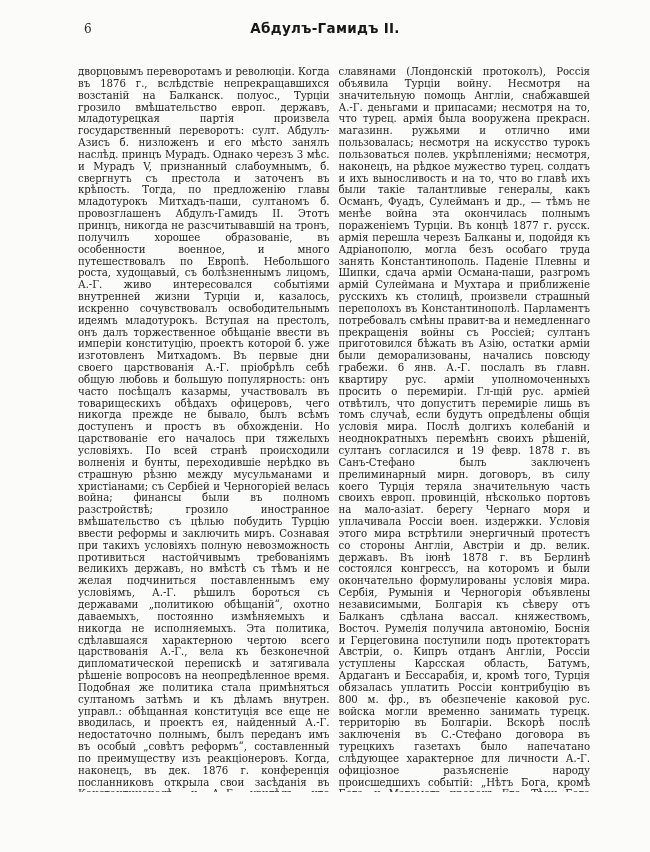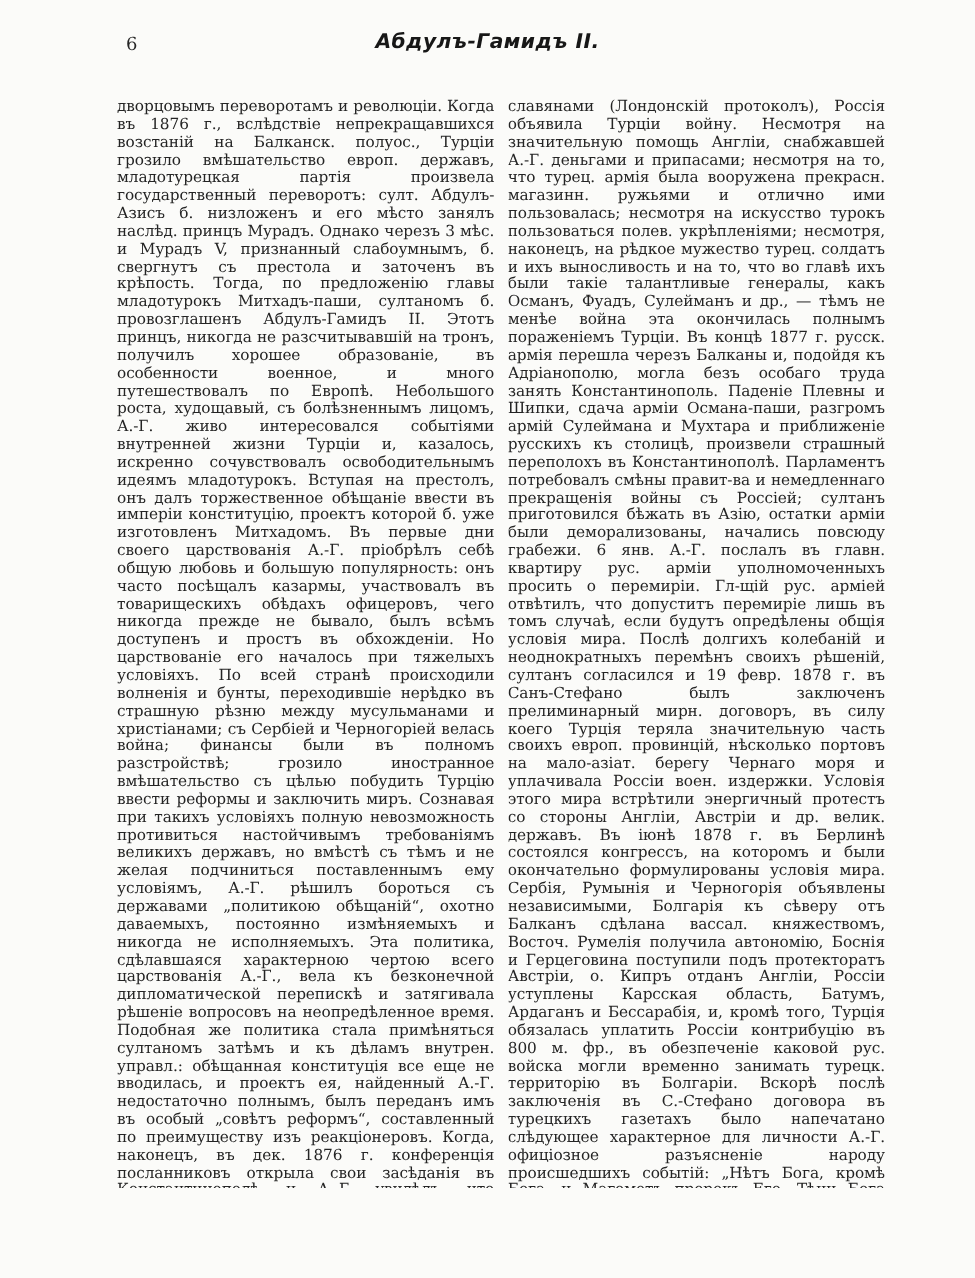--- a/index.html
+++ b/index.html
@@ -36,21 +36,20 @@
     position: absolute;
     left: 0;
     width: 650px;
     text-align: center;
     top: 0;
     font-family: "DejaVu Sans", "Liberation Sans", sans-serif;
     font-weight: bold;
     font-size: 13.5px;
     letter-spacing: 0.3px;
     color: #171717;
-    font-style: italic;
   }
   .article-columns {
     position: absolute;
     top: 66px;
     left: 78px;
     width: 512px;
     height: 726px;
     display: flex;
     gap: 9px;
   }

